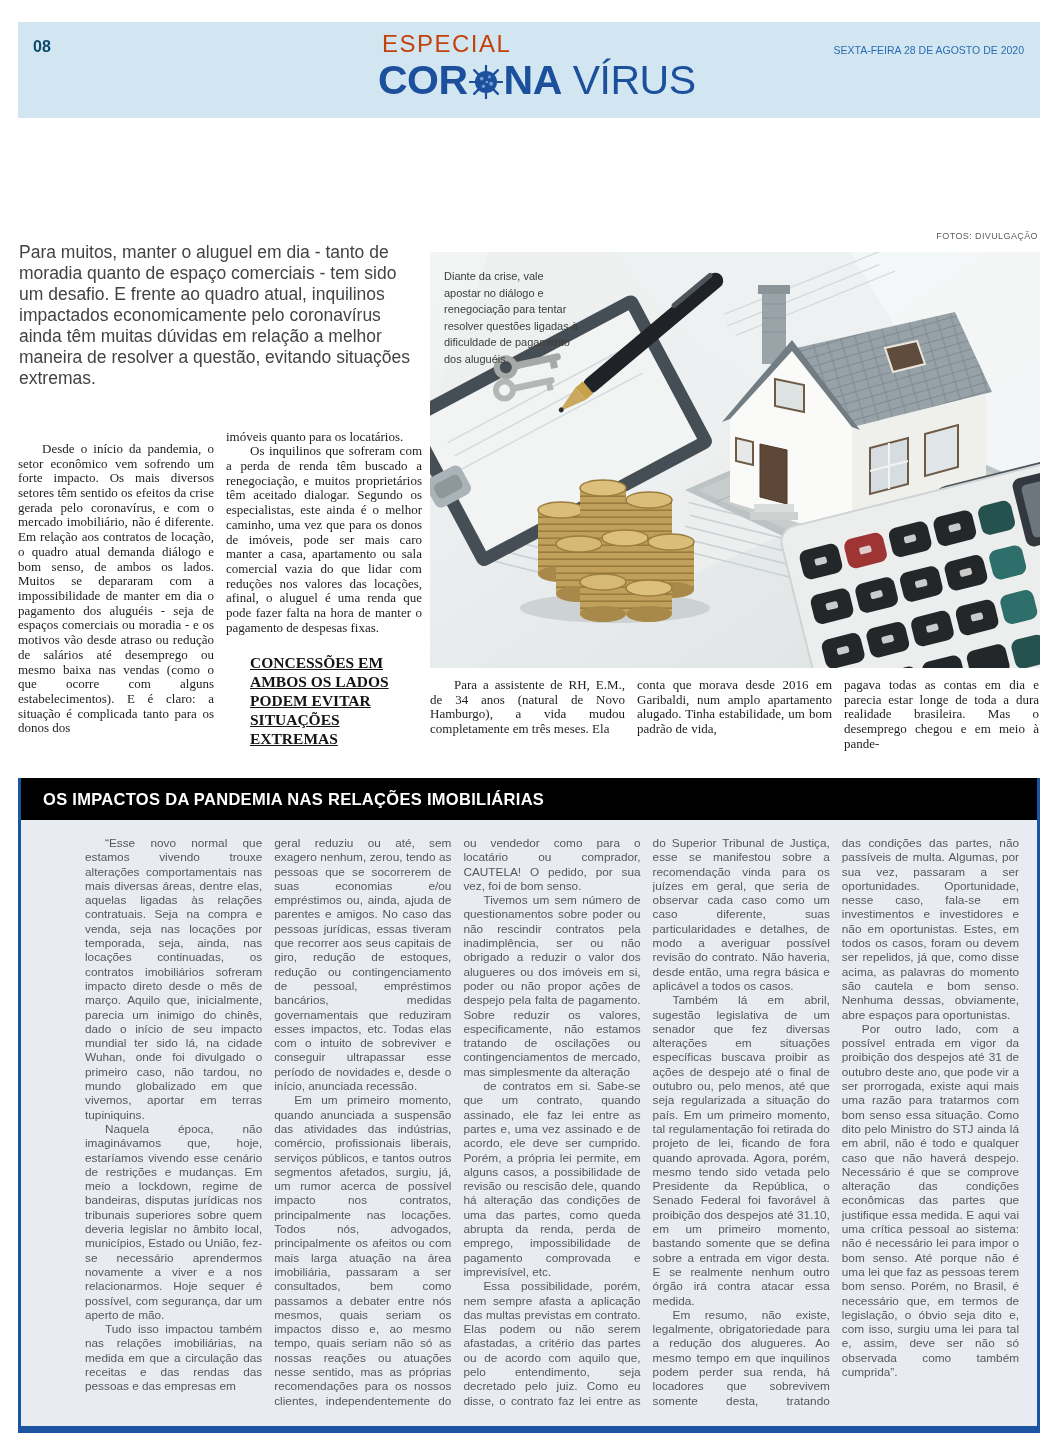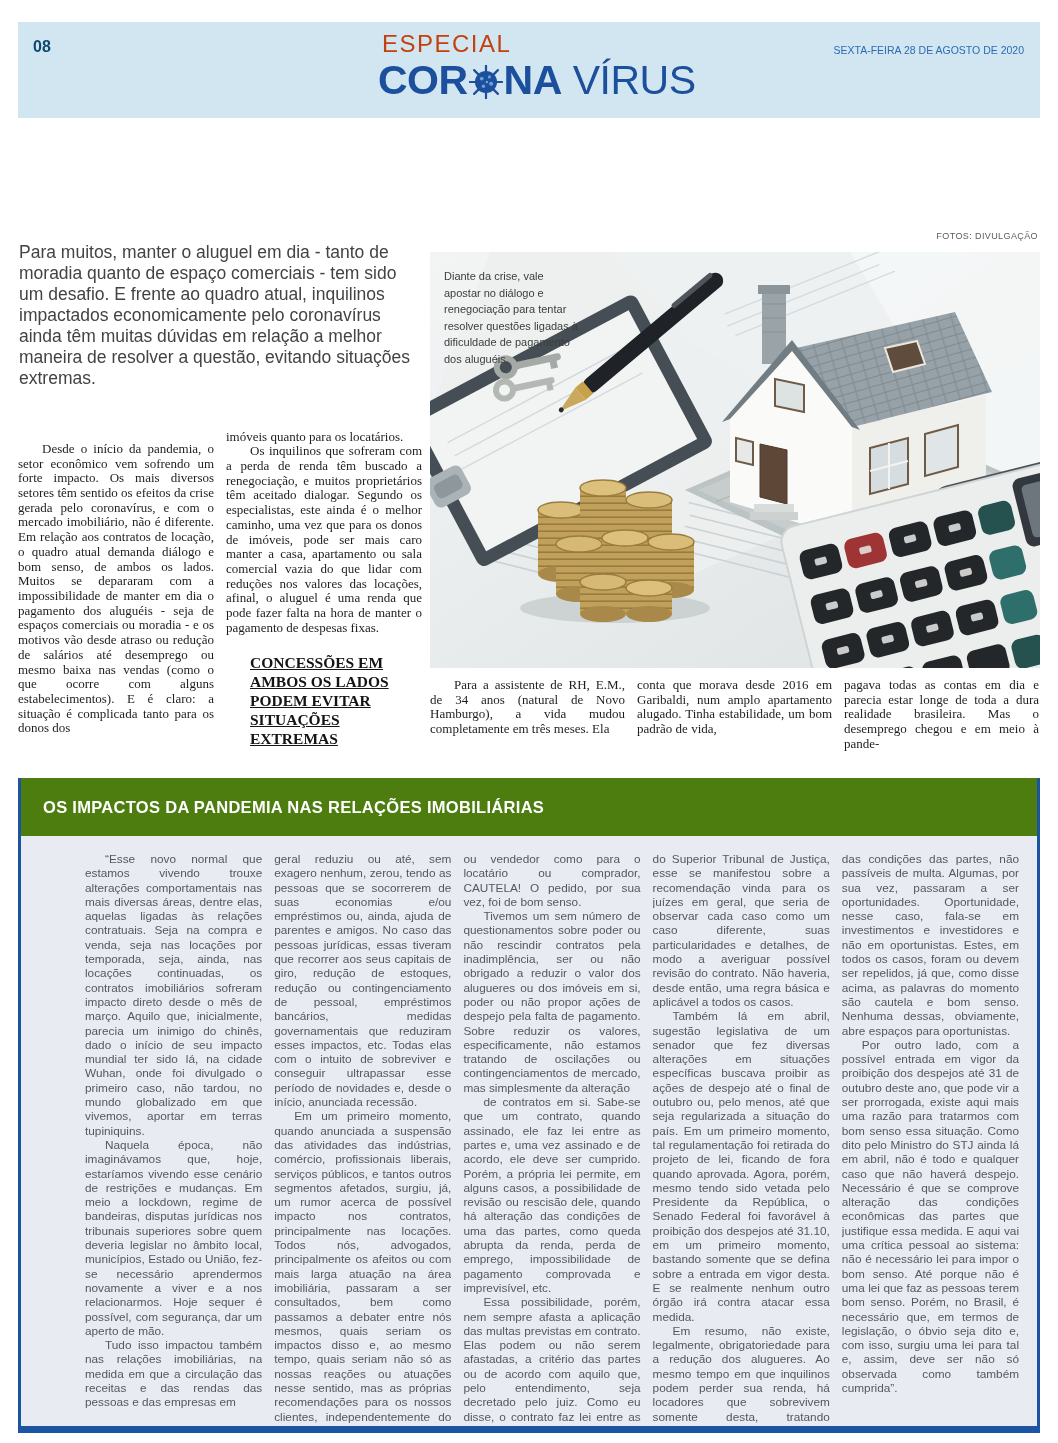--- a/index.html
+++ b/index.html
@@ -35,21 +35,21 @@
   .scols .col{width:196px;overflow:hidden;}
   .scol-left{left:18px;top:408px;width:404px;height:362px;align-items:center;}
   .scol-bottom{left:430px;top:678px;width:610px;height:92px;}
   .scol-bottom .col{width:195px;}
   .col p{margin:0;font-family:"Liberation Serif",serif;font-size:13px;line-height:14.7px;text-align:justify;color:#1d1d1d;text-indent:24px;}
   .col p.cont{text-indent:0;}
   .subhead{margin-top:18px;padding-left:24px;font-family:"Liberation Serif",serif;font-weight:bold;font-size:15.5px;line-height:19px;color:#141414;text-decoration:underline;}
 
   
   .box{position:absolute;left:18px;top:778px;width:1022px;height:655px;box-sizing:border-box;background:#e9ebf3;border-left:3px solid #1b55a1;border-right:3px solid #1b55a1;border-bottom:7px solid #1b55a1;}
-  .box-title{height:58px;background:#4d7c0f;color:#fff;font-weight:bold;font-size:16.5px;letter-spacing:.3px;display:flex;align-items:center;padding-left:22px;}
+  .box-title{height:42px;background:#000000;color:#fff;font-weight:bold;font-size:16.5px;letter-spacing:.3px;display:flex;align-items:center;padding-left:22px;}
   .box-cols{display:flex;gap:12px;padding:16px 18px 0 18px;margin-left:46px;}
   .box-cols .bcol{width:186px;height:572px;overflow:hidden;}
   .bcol p{margin:0;font-size:11.8px;line-height:14.3px;text-align:justify;color:#57575a;text-indent:20px;}
   .bcol p.cont{text-indent:0;}
   .attrib{margin-top:30px;text-align:right;font-style:italic;font-size:17px;color:#474747;padding-right:2px;}
 </style>
 </head>
 <body>
 
 <div class="page">

